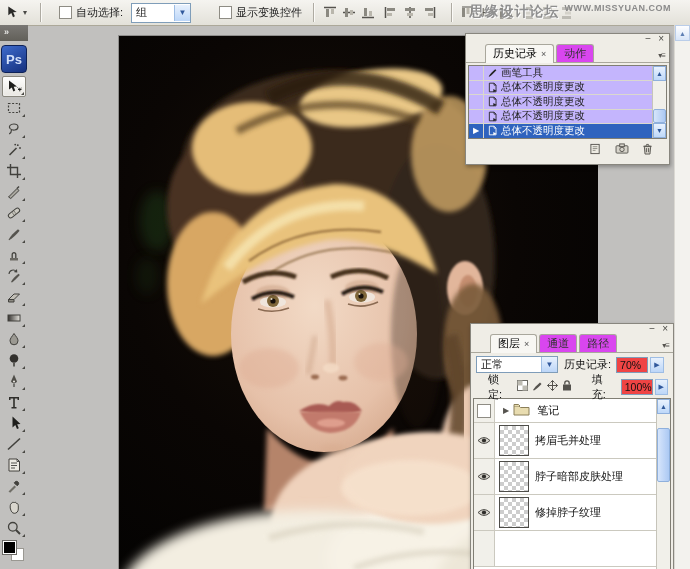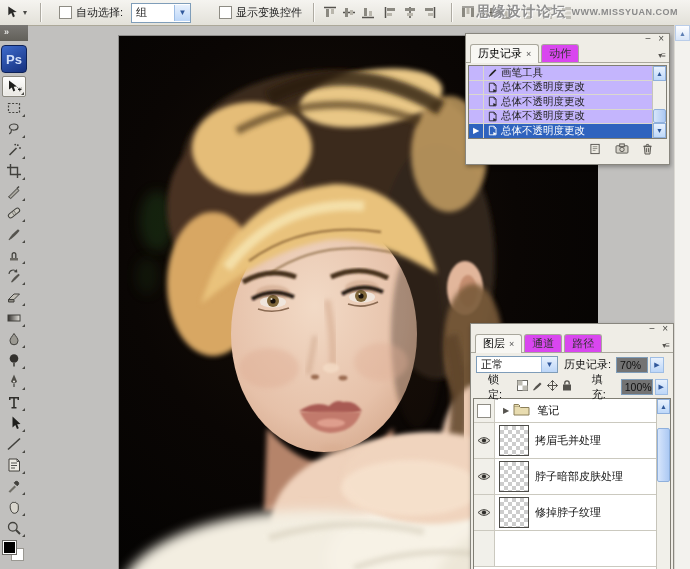--- a/index.html
+++ b/index.html
@@ -16,21 +16,21 @@
     display:inline-block;margin:0 4px 0 10px;vertical-align:middle;}
   .ob-label{margin-right:4px;}
   .xp-select{height:18px;background:#fff;border:1px solid #7F9DB9;display:inline-flex;
     align-items:center;justify-content:space-between;padding-left:4px;margin:0 4px;}
   .luna-btn{width:15px;height:16px;margin-left:3px;display:flex;align-items:center;justify-content:center;
     background:linear-gradient(#E8F1FD,#BCD6F8);border-left:1px solid #9EBDE4;color:#30589C;font-size:8px;}
   .sep{width:1px;height:19px;background:#AEABA2;border-right:1px solid #FBFAF7;margin:0 7px;}
   .align-group{display:flex;gap:3px;margin-right:7px;}
   .align-ico{width:16px;height:15px;display:flex;align-items:center;justify-content:center;}
   .align-ico.faint{opacity:.45;}
-  .watermark{position:absolute;right:12px;top:3px;display:flex;align-items:center;gap:5px;}
+  .watermark{position:absolute;right:19px;top:3px;display:flex;align-items:flex-start;gap:5px;}
   .wm-cn{font-size:14px;letter-spacing:1px;color:#8F8F8F;font-weight:bold;
     text-shadow:1px 1px 0 #FCFCFC;}
   .wm-en{font-size:9px;font-weight:bold;color:#8A8A8A;letter-spacing:.5px;}
   
   .tools{position:absolute;left:0;top:25px;width:28px;height:544px;}
   .tools-grip{height:16px;background:linear-gradient(#7A7874,#626059);color:#E8E8E6;
     font-size:9px;font-weight:bold;padding:2px 0 0 4px;box-sizing:border-box;letter-spacing:-1px;}
   .ps-logo{width:24px;height:26px;margin:4px auto 3px auto;border-radius:4px;
     background:linear-gradient(150deg,#3E6BCC,#15307E);color:#D3E0FA;font-weight:bold;
     font-size:13px;display:flex;align-items:center;justify-content:center;
@@ -47,21 +47,21 @@
   
   .canvas{position:absolute;left:118px;top:35px;width:479px;height:534px;background:#060403;
     border-left:1px solid #8F8E8C;border-top:1px solid #8F8E8C;box-sizing:content-box;}
   
   .palette{position:absolute;background:#EFEDE6;border:1px solid #88867E;
     box-shadow:1px 2px 4px rgba(0,0,0,.3);font-size:11px;color:#1a1a1a;}
   .pal-titlebar{height:11px;position:relative;}
   .pal-min,.pal-close{position:absolute;top:0;font-size:10px;line-height:10px;color:#4A4A46;cursor:default;}
   .pal-min{right:18px;}
   .pal-close{right:5px;}
-  .tab-row{height:17px;display:flex;align-items:flex-end;gap:2px;padding-left:4px;
+  .tab-row{height:17px;display:flex;align-items:flex-end;gap:2px;padding-left:19px;
     border-bottom:1px solid #A9A79C;position:relative;}
   .tab{padding:1px 7px 1px 7px;background:#d946ef;border:1px solid #A9A79C;border-bottom:none;
     border-radius:3px 3px 0 0;font-size:11px;color:#333;display:flex;gap:4px;align-items:center;}
   .tab.active{background:#F8F7F3;color:#000;position:relative;top:1px;padding-bottom:2px;}
   .tab-close{font-size:9px;color:#555;}
   .panel-menu{position:absolute;right:4px;bottom:2px;font-size:8px;color:#55534E;letter-spacing:-1px;}
   
   .hist-body{display:flex;margin:2px 2px 0 2px;border:1px solid #807E74;background:#c4b5fd;height:72px;}
   .hist-rows{flex:1;overflow:hidden;}
   .hrow{height:13.5px;display:flex;align-items:center;border-bottom:1px solid #DAD8CE;font-size:10.5px;color:#222;}
@@ -73,21 +73,21 @@
   .sb-btn{height:13px;background:linear-gradient(#E9F2FE,#BED8F9);border:1px solid #8FB0DC;
     color:#2F5899;font-size:7px;display:flex;align-items:center;justify-content:center;}
   .sb-fill{flex:1;}
   .sb-thumb{height:12px;margin:0;background:linear-gradient(90deg,#D6E5FB,#ACC9F3);border:1px solid #8FB0DC;border-radius:2px;}
   .hist-footer{height:19px;display:flex;align-items:center;justify-content:flex-end;gap:13px;padding-right:16px;}
   .hist-footer svg{display:block;}
   
   .ctl-row{height:21px;display:flex;align-items:center;padding:1px 5px 0 5px;font-size:11px;color:#111;}
   .blend-select{width:82px;height:17px;background:#fff;border:1px solid #7F9DB9;
     display:flex;align-items:center;justify-content:space-between;padding-left:4px;box-sizing:border-box;}
-  .valbox{width:32px;height:16px;background:#737373;border:1px solid #7F9DB9;box-sizing:border-box;
+  .valbox{width:32px;height:16px;background:#ef4444;border:1px solid #7F9DB9;box-sizing:border-box;
     font-size:10.5px;padding:1px 0 0 3px;margin-left:3px;}
   .side-btn{width:14px;height:16px;margin-left:2px;display:flex;align-items:center;justify-content:center;
     background:linear-gradient(#E8F1FD,#BCD6F8);border:1px solid #9EBDE4;color:#30589C;font-size:7px;box-sizing:border-box;}
   .ctl-label{margin-right:2px;margin-left:12px;}
   .lock-icons{display:flex;gap:4px;align-items:center;margin:0 8px 0 3px;}
   .layers-body{display:flex;margin:1px 2px 0 2px;border:1px solid #807E74;background:#fff;height:170px;overflow:hidden;}
   .layer-rows{flex:1;overflow:hidden;}
   .lrow{display:flex;align-items:center;border-bottom:1px solid #CBC9BF;font-size:11px;color:#111;}
   .lrow .vis-cell{width:20px;align-self:stretch;border-right:1px solid #CBC9BF;
     display:flex;align-items:center;justify-content:center;background:#F1F0EA;}

